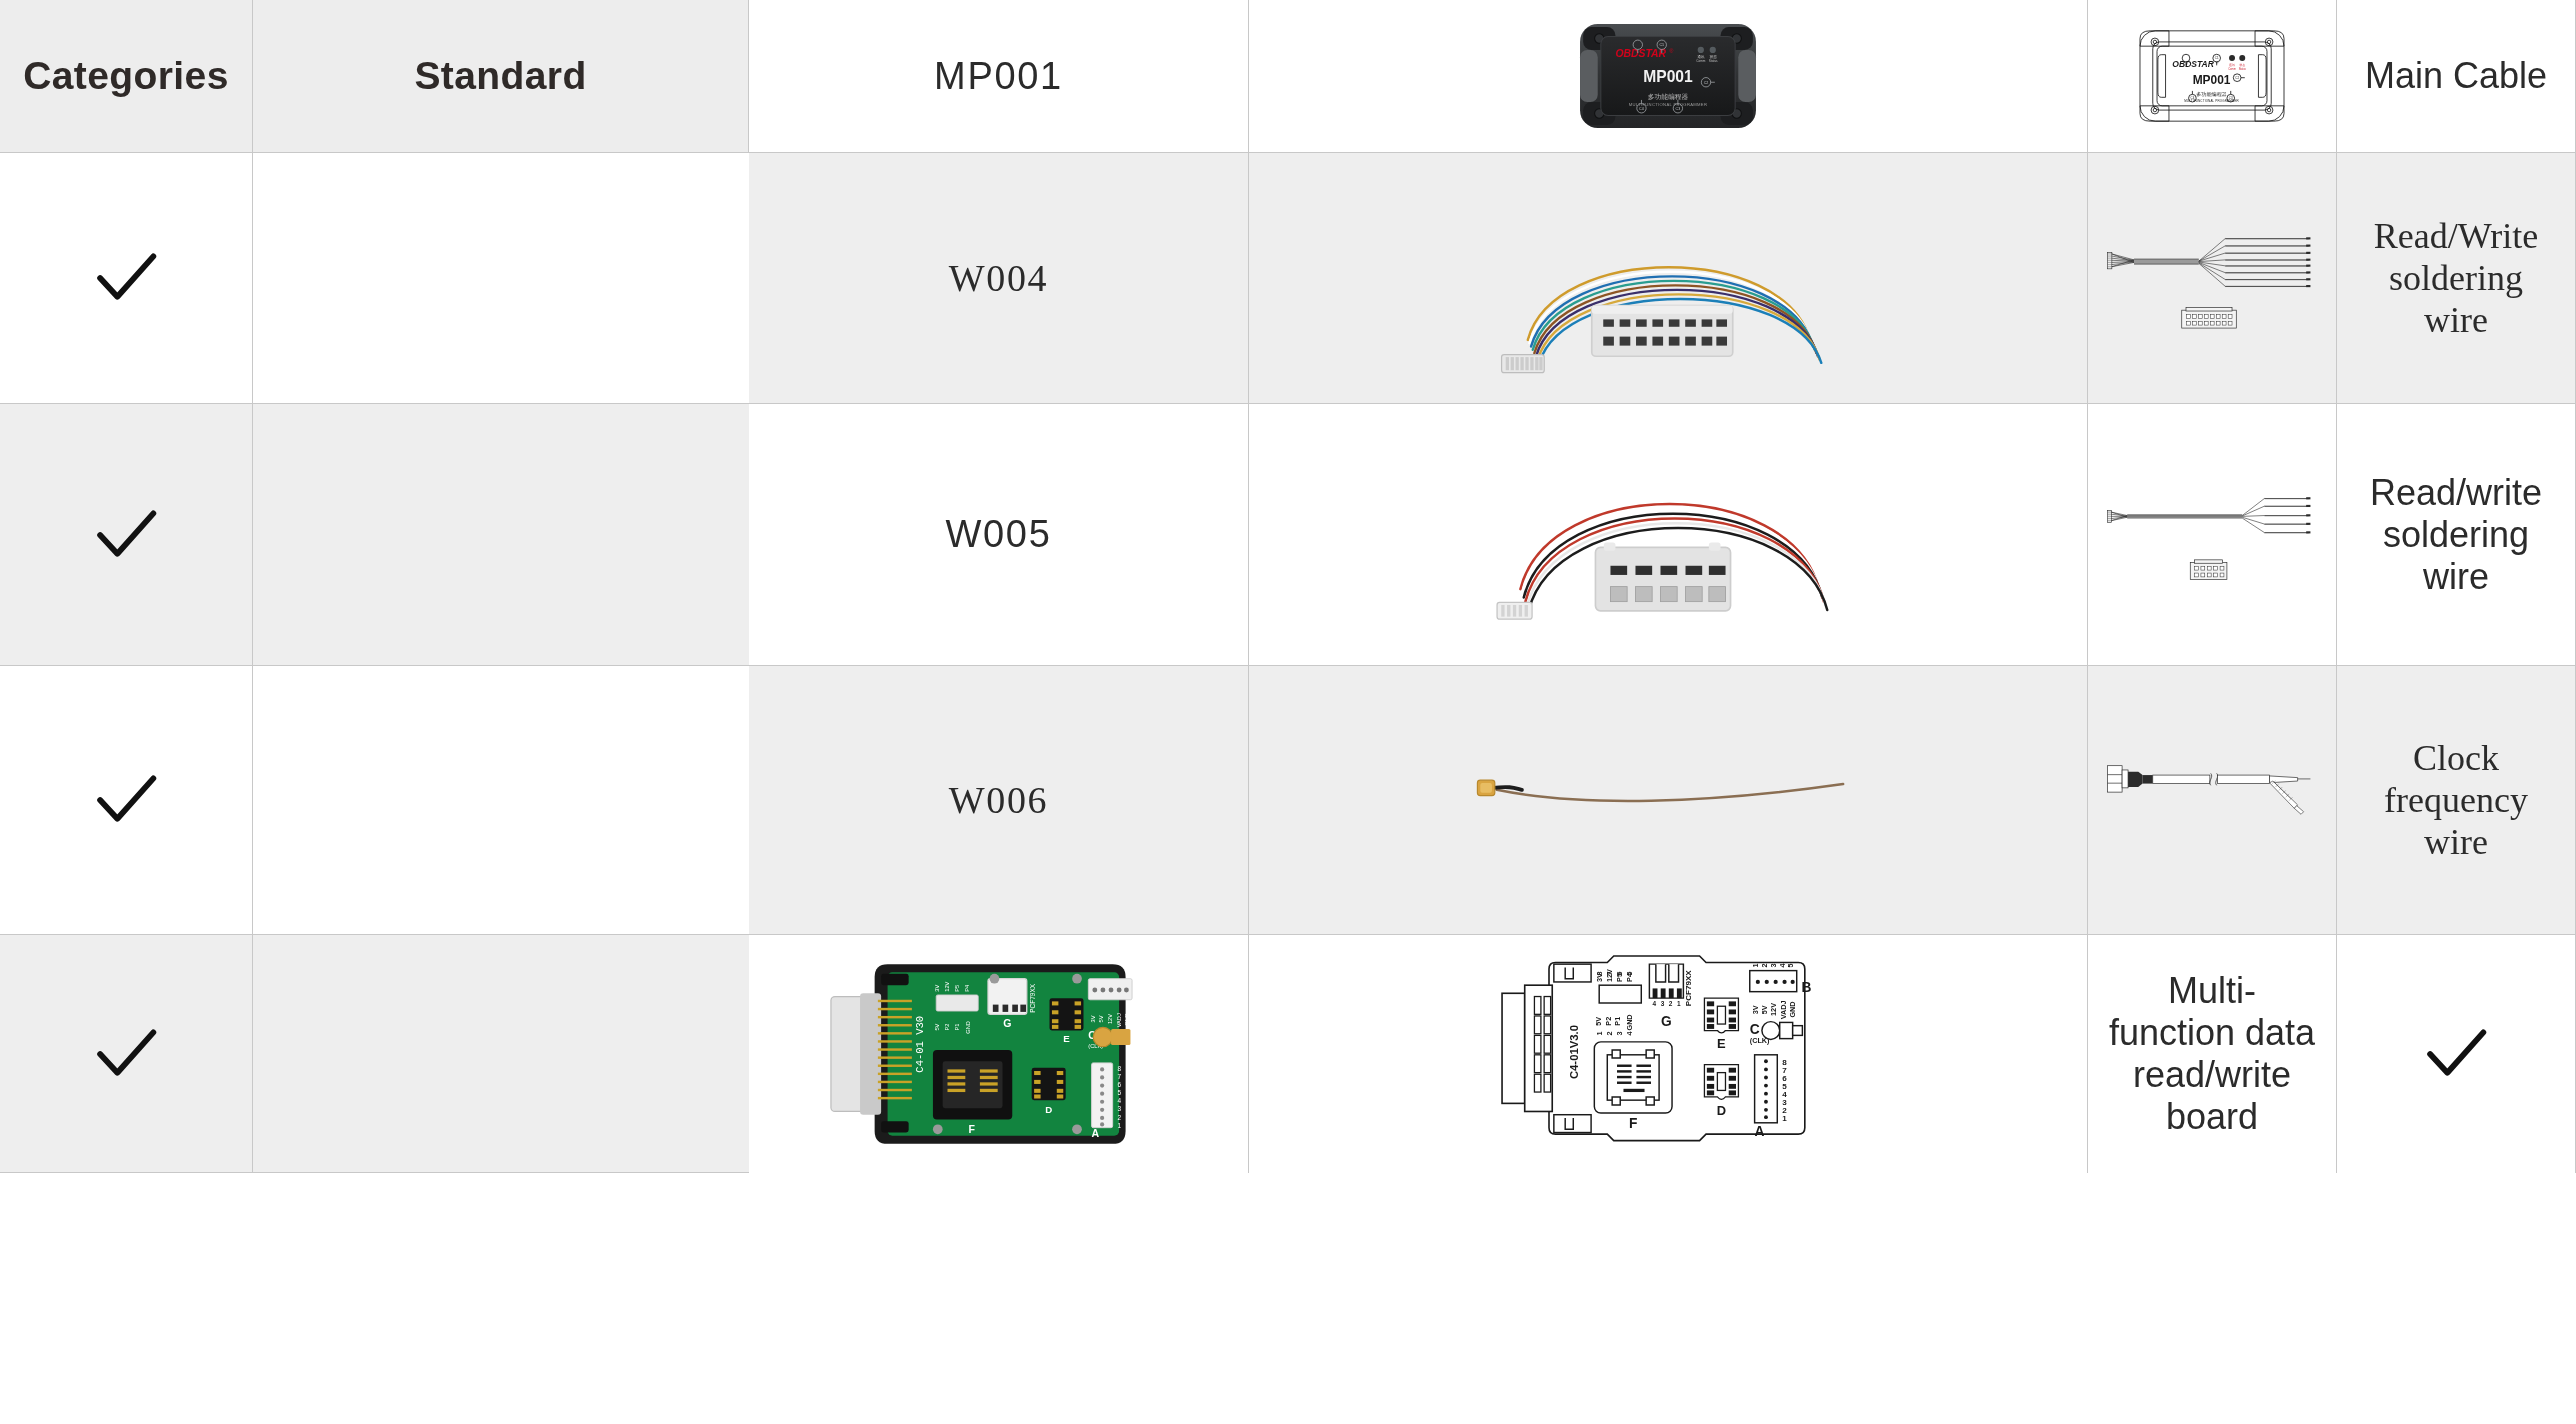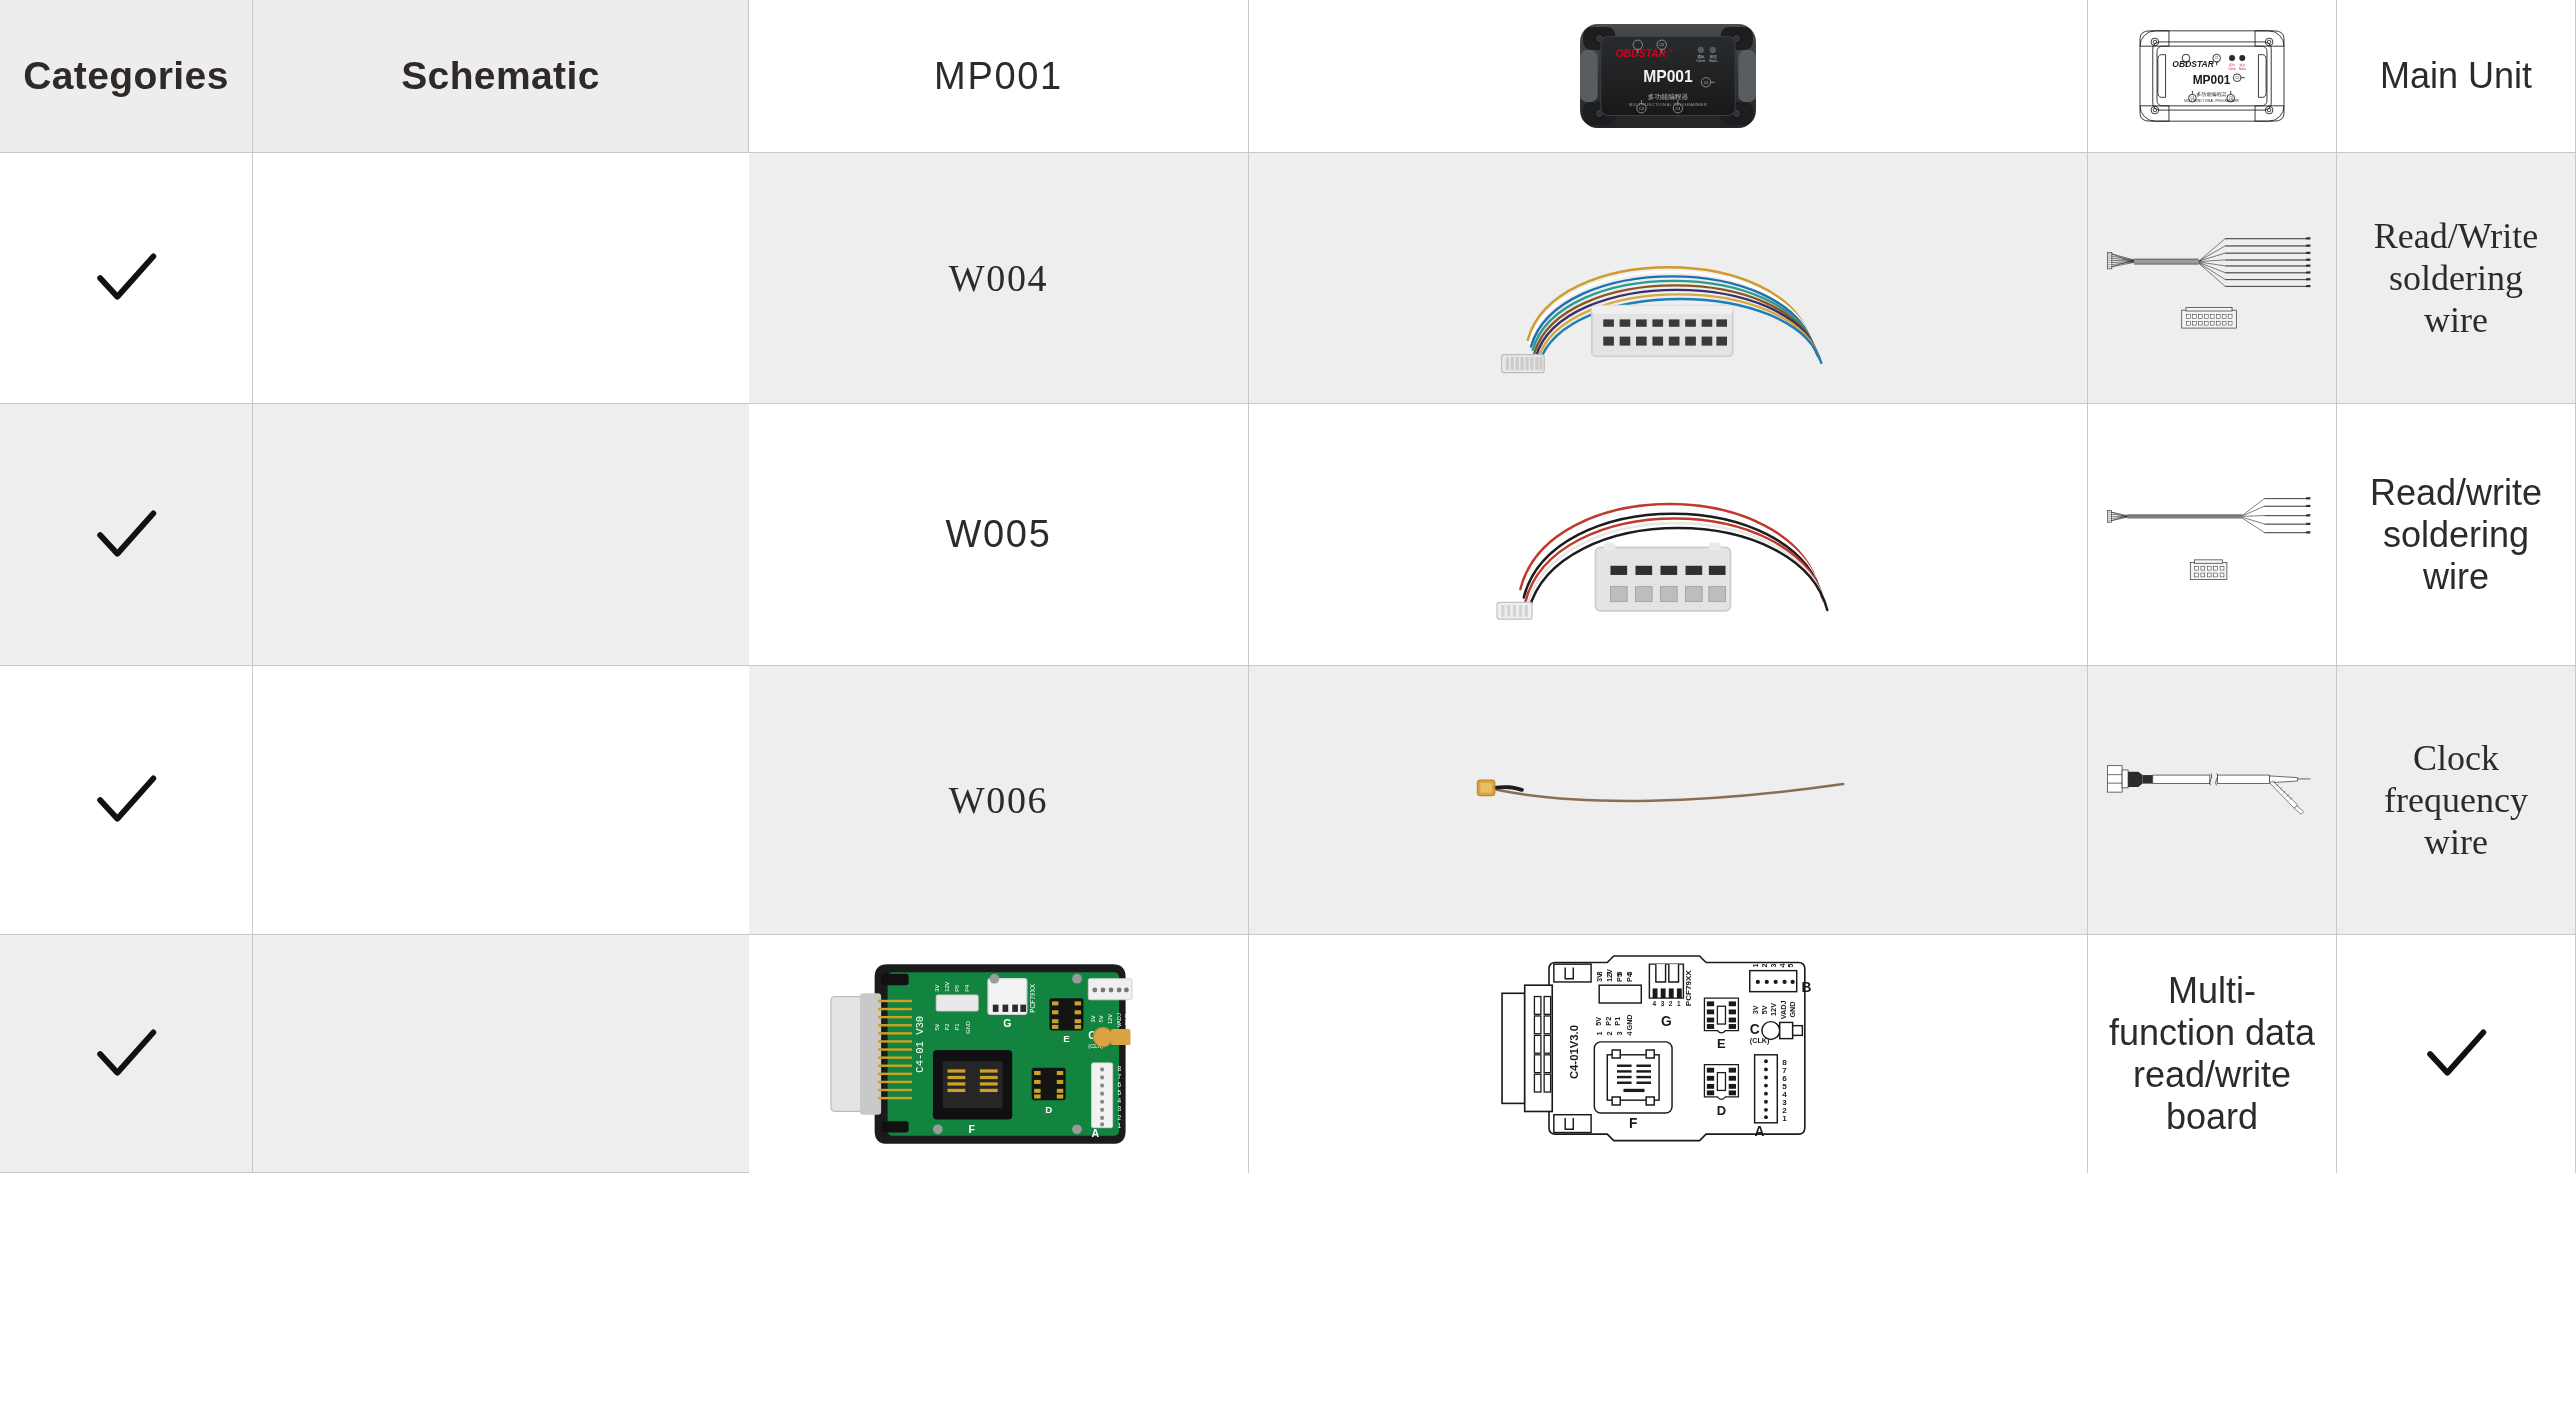--- a/index.html
+++ b/index.html
@@ -37,21 +37,21 @@
 </style>
 </head>
 <body>
 
 <div id="table">
 
   <div class="cell hdr">
     <span class="hdr-txt">Categories</span>
   </div>
   <div class="cell hdr">
-    <span class="hdr-txt">Schematic</span>
+    <span class="hdr-txt">Standard</span>
   </div>
 
   <div class="cell row-odd">
     <span class="cat-txt">MP001</span>
   </div>
   <div class="cell row-odd">
     <svg class="art" viewBox="0 0 578 292">
       <defs>
         <linearGradient id="bodyG" x1="0" y1="0" x2="0" y2="1">
           <stop offset="0" stop-color="#4a4d50"></stop>
@@ -158,21 +158,21 @@
       <text x="335" y="201" text-anchor="middle" font-family="'Liberation Sans',sans-serif" font-size="7" fill="#1a1a1a">C3</text>
       <text x="245" y="201" text-anchor="middle" font-family="'Liberation Sans',sans-serif" font-size="7" fill="#1a1a1a">C4</text>
       <text x="198" y="126" font-family="'Liberation Sans',sans-serif" font-size="20" font-weight="bold" font-style="italic" fill="#1a1a1a">OBDSTAR</text>
       <text x="300" y="118" font-family="'Liberation Sans',sans-serif" font-size="9" fill="#1a1a1a">®</text>
       <text x="290" y="165" text-anchor="middle" font-family="'Liberation Sans',sans-serif" font-size="28" font-weight="bold" fill="#1a1a1a">MP001</text>
       <text x="290" y="194" text-anchor="middle" font-family="'DejaVu Sans',sans-serif" font-size="12" fill="#1a1a1a">多功能编程器</text>
       <text x="290" y="206" text-anchor="middle" font-family="'Liberation Sans',sans-serif" font-size="7" fill="#1a1a1a" letter-spacing="0.4">MULTIFUNCTIONAL PROGRAMMER</text>
     </svg>
   </div>
   <div class="cell row-odd">
-    <span class="sch-txt">Main Unit</span>
+    <span class="sch-txt">Main Cable</span>
   </div>
   <div class="cell row-odd">
     <svg class="check" viewBox="0 0 100 100">
       <path d="M14 50 L38 76 L88 20" fill="none" stroke="#111111" stroke-width="8" stroke-linecap="round" stroke-linejoin="round"></path>
     </svg>
   </div>
   <div class="cell row-odd lastcol">
     <span class="sch-txt"></span>
   </div>
 

